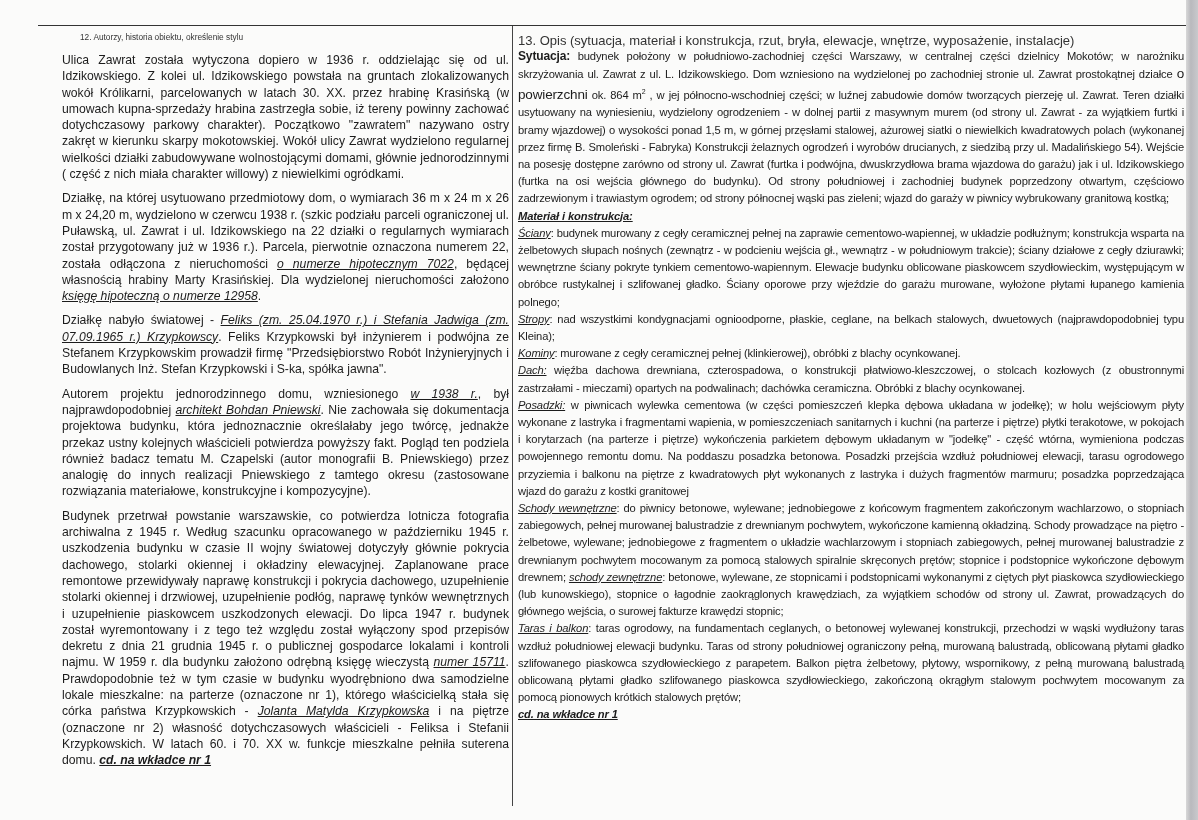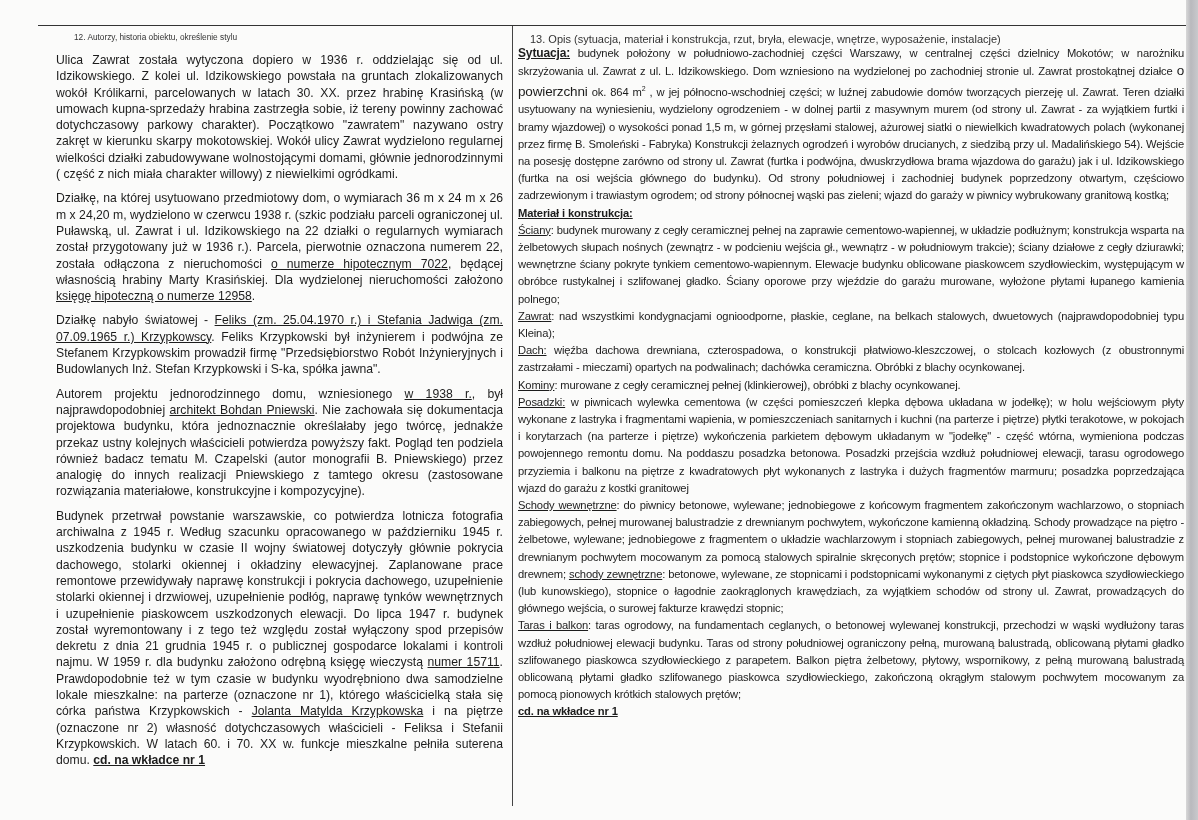--- a/index.html
+++ b/index.html
@@ -20,43 +20,43 @@
   }
   .hrule {
     position: absolute; left: 38px; top: 25px; width: 1148px; height: 0;
     border-top: 1.5px solid #333;
   }
   .vrule {
     position: absolute; left: 512px; top: 26px; width: 0; height: 780px;
     border-left: 1.5px solid #444;
   }
   .col-left {
-    position: absolute; left: 48px; top: 32px; width: 463px;
+    position: absolute; left: 54px; top: 32px; width: 463px;
   }
   .col-right {
     position: absolute; left: 518px; top: 33px; width: 666px;
   }
   .section-label {
     font-size: 8.3px; color: #333; margin: 0;
   }
   .col-left .section-label { padding-left: 26px; margin-bottom: 10px; }
   .left-text p {
     margin: 8px; font-size: 12.2px; line-height: 16.3px;
     text-align: justify; text-align-last: left;
   }
   .right-text p {
     margin: 0; font-size: 11.2px; line-height: 17.2px;
     text-align: justify; text-align-last: left;
     font-family: "Liberation Sans Narrow", "Liberation Sans", sans-serif;
     letter-spacing: -0.15px;
   }
-  .col-right .section-label { margin-bottom: 0; font-size: 11px; margin-left: 12px; }
-  u { text-decoration: underline; text-underline-offset: 1px; }
+  .col-right .section-label { margin-bottom: 0; font-size: 13px; }
+  u { text-decoration: underline; text-underline-offset: 1px; font-style: italic; }
   .b { font-weight: bold; }
-  .lead { font-weight: bold; text-decoration: underline; font-size: 12px; }
+  .lead { font-weight: bold; font-size: 12px; }
   .big { font-size: 13.5px; }
   sup { font-size: 7px; }
 </style>
 </head>
 <body>
 
 <div class="page">
   <div class="hrule"></div>
   <div class="vrule"></div>
 
@@ -70,23 +70,23 @@
       <p><span>Budynek przetrwał powstanie warszawskie, co potwierdza lotnicza fotografia archiwalna z 1945 r. Według szacunku opracowanego w październiku 1945 r. uszkodzenia budynku w czasie II wojny światowej dotyczyły głównie pokrycia dachowego, stolarki okiennej i okładziny elewacyjnej. Zaplanowane prace remontowe przewidywały naprawę konstrukcji i pokrycia dachowego, uzupełnienie stolarki okiennej i drzwiowej, uzupełnienie podłóg, naprawę tynków wewnętrznych i uzupełnienie piaskowcem uszkodzonych elewacji. Do lipca 1947 r. budynek został wyremontowany i z tego też względu został wyłączony spod przepisów dekretu z dnia 21 grudnia 1945 r. o publicznej gospodarce lokalami i kontroli najmu. W 1959 r. dla budynku założono odrębną księgę wieczystą </span><u>numer 15711</u><span>. Prawdopodobnie też w tym czasie w budynku wyodrębniono dwa samodzielne lokale mieszkalne: na parterze (oznaczone nr 1), którego właścicielką stała się córka państwa Krzypkowskich - </span><u>Jolanta Matylda Krzypkowska</u><span> i na piętrze (oznaczone nr 2) własność dotychczasowych właścicieli - Feliksa i Stefanii Krzypkowskich. W latach 60. i 70. XX w. funkcje mieszkalne pełniła suterena domu. </span><u class="b">cd. na wkładce nr 1</u></p>
     </div>
   </div>
 
   <div class="col-right">
     <p class="section-label">13. Opis (sytuacja, materiał i konstrukcja, rzut, bryła, elewacje, wnętrze, wyposażenie, instalacje)</p>
     <div class="right-text">
       <p><span class="lead">Sytuacja:</span><span>  budynek położony w południowo-zachodniej części Warszawy, w centralnej części dzielnicy Mokotów; w narożniku skrzyżowania ul. Zawrat z ul. L. Idzikowskiego. Dom wzniesiono na wydzielonej po zachodniej stronie ul. Zawrat prostokątnej działce </span><span class="big">o powierzchni</span><span> ok. 864 m</span><sup>2</sup><span> , w jej północno-wschodniej części; w luźnej zabudowie domów tworzących pierzeję ul. Zawrat. Teren działki usytuowany na wyniesieniu, wydzielony ogrodzeniem - w dolnej partii z masywnym murem (od strony ul. Zawrat - za wyjątkiem furtki i bramy wjazdowej) o wysokości ponad 1,5 m, w górnej przęsłami stalowej, ażurowej siatki o niewielkich kwadratowych polach (wykonanej przez firmę B. Smoleński - Fabryka) Konstrukcji żelaznych ogrodzeń i wyrobów drucianych, z siedzibą przy ul. Madalińskiego 54). Wejście na posesję dostępne zarówno od strony ul. Zawrat (furtka i podwójna, dwuskrzydłowa brama wjazdowa do garażu) jak i ul. Idzikowskiego (furtka na osi wejścia głównego do budynku). Od strony południowej i zachodniej budynek poprzedzony otwartym, częściowo zadrzewionym i trawiastym ogrodem; od strony północnej wąski pas zieleni; wjazd do garaży w piwnicy wybrukowany granitową kostką;</span></p>
       <p><u class="b">Materiał i konstrukcja:</u></p>
       <p><u>Ściany</u><span>: budynek murowany z cegły ceramicznej pełnej na zaprawie cementowo-wapiennej, w układzie podłużnym; konstrukcja wsparta na żelbetowych słupach nośnych (zewnątrz - w podcieniu wejścia gł., wewnątrz - w południowym trakcie); ściany działowe z cegły dziurawki; wewnętrzne ściany pokryte tynkiem cementowo-wapiennym. Elewacje budynku oblicowane piaskowcem szydłowieckim, występującym w obróbce rustykalnej i szlifowanej gładko. Ściany oporowe przy wjeździe do garażu murowane, wyłożone płytami łupanego kamienia polnego;</span></p>
-      <p><u>Zawrat</u><span>: nad wszystkimi kondygnacjami ognioodporne, płaskie, ceglane, na belkach stalowych, dwuetowych (najprawdopodobniej typu Kleina);</span></p>
+      <p><u>Stropy</u><span>: nad wszystkimi kondygnacjami ognioodporne, płaskie, ceglane, na belkach stalowych, dwuetowych (najprawdopodobniej typu Kleina);</span></p>
+      <p><u>Kominy</u><span>: murowane z cegły ceramicznej pełnej (klinkierowej), obróbki z blachy ocynkowanej.</span></p>
       <p><u>Dach:</u><span> więźba dachowa drewniana, czterospadowa, o konstrukcji płatwiowo-kleszczowej, o stolcach kozłowych (z obustronnymi zastrzałami - mieczami) opartych na podwalinach; dachówka ceramiczna. Obróbki z blachy ocynkowanej.</span></p>
-      <p><u>Kominy</u><span>: murowane z cegły ceramicznej pełnej (klinkierowej), obróbki z blachy ocynkowanej.</span></p>
       <p><u>Posadzki:</u><span> w piwnicach wylewka cementowa (w części pomieszczeń klepka dębowa układana w jodełkę); w holu wejściowym płyty wykonane z lastryka i fragmentami wapienia, w pomieszczeniach sanitarnych i kuchni (na parterze i piętrze) płytki terakotowe, w pokojach i korytarzach (na parterze i piętrze) wykończenia parkietem dębowym układanym w "jodełkę" - część wtórna, wymieniona podczas powojennego remontu domu. Na poddaszu posadzka betonowa. Posadzki przejścia wzdłuż południowej elewacji, tarasu ogrodowego przyziemia i  balkonu na piętrze z kwadratowych płyt wykonanych z lastryka i dużych fragmentów marmuru; posadzka poprzedzająca wjazd do garażu z kostki granitowej</span></p>
       <p><u>Schody wewnętrzne</u><span>: do piwnicy betonowe, wylewane; jednobiegowe z końcowym fragmentem zakończonym wachlarzowo, o stopniach zabiegowych, pełnej murowanej balustradzie z drewnianym pochwytem, wykończone kamienną okładziną. Schody prowadzące na piętro - żelbetowe, wylewane; jednobiegowe z fragmentem o układzie wachlarzowym i stopniach zabiegowych, pełnej murowanej balustradzie z drewnianym pochwytem mocowanym za pomocą stalowych spiralnie skręconych prętów; stopnice i podstopnice  wykończone dębowym drewnem; </span><u>schody zewnętrzne</u><span>: betonowe, wylewane, ze stopnicami i podstopnicami wykonanymi z ciętych płyt piaskowca szydłowieckiego (lub kunowskiego), stopnice o łagodnie zaokrąglonych krawędziach, za wyjątkiem schodów od strony ul. Zawrat, prowadzących do głównego wejścia, o surowej fakturze krawędzi stopnic;</span></p>
       <p><u>Taras i balkon</u><span>: taras ogrodowy, na fundamentach ceglanych, o betonowej wylewanej konstrukcji, przechodzi w wąski wydłużony taras wzdłuż południowej elewacji budynku. Taras od strony południowej ograniczony pełną, murowaną balustradą, oblicowaną płytami gładko szlifowanego piaskowca szydłowieckiego z parapetem. Balkon piętra żelbetowy, płytowy, wspornikowy, z pełną murowaną balustradą oblicowaną płytami gładko szlifowanego piaskowca szydłowieckiego, zakończoną okrągłym stalowym pochwytem mocowanym za pomocą pionowych krótkich stalowych prętów;</span></p>
       <p><u class="b">cd. na wkładce nr 1</u></p>
     </div>
   </div>
 </div>
 <div class="edge-shadow"></div>
 
 </body></html>

